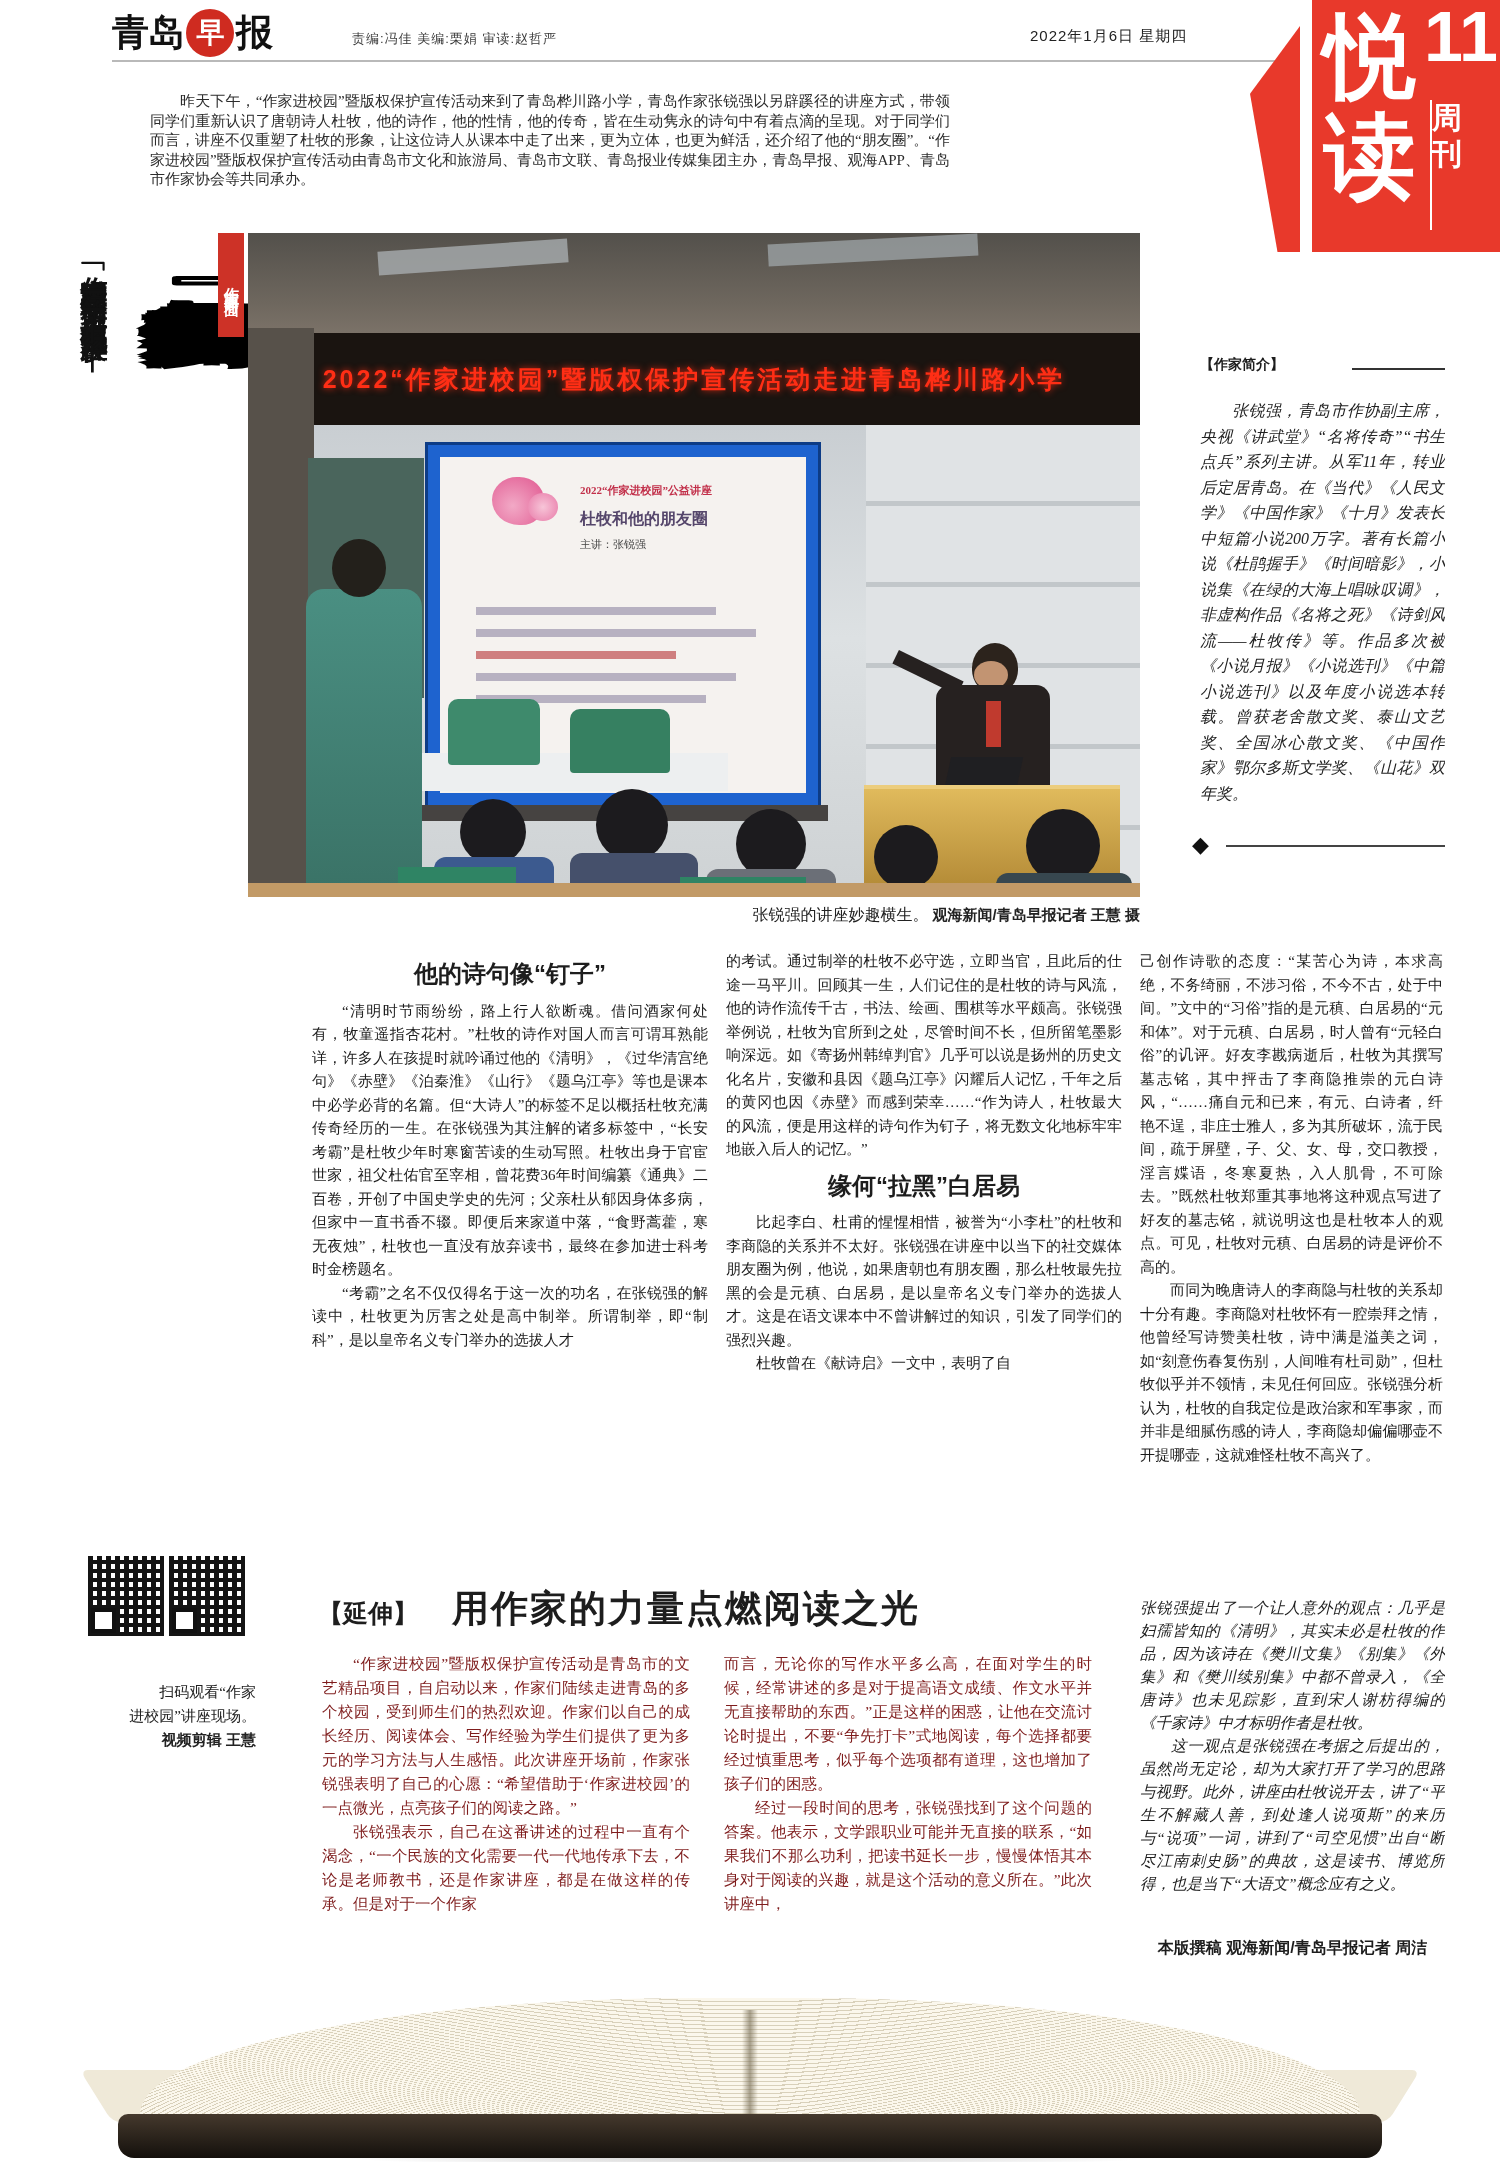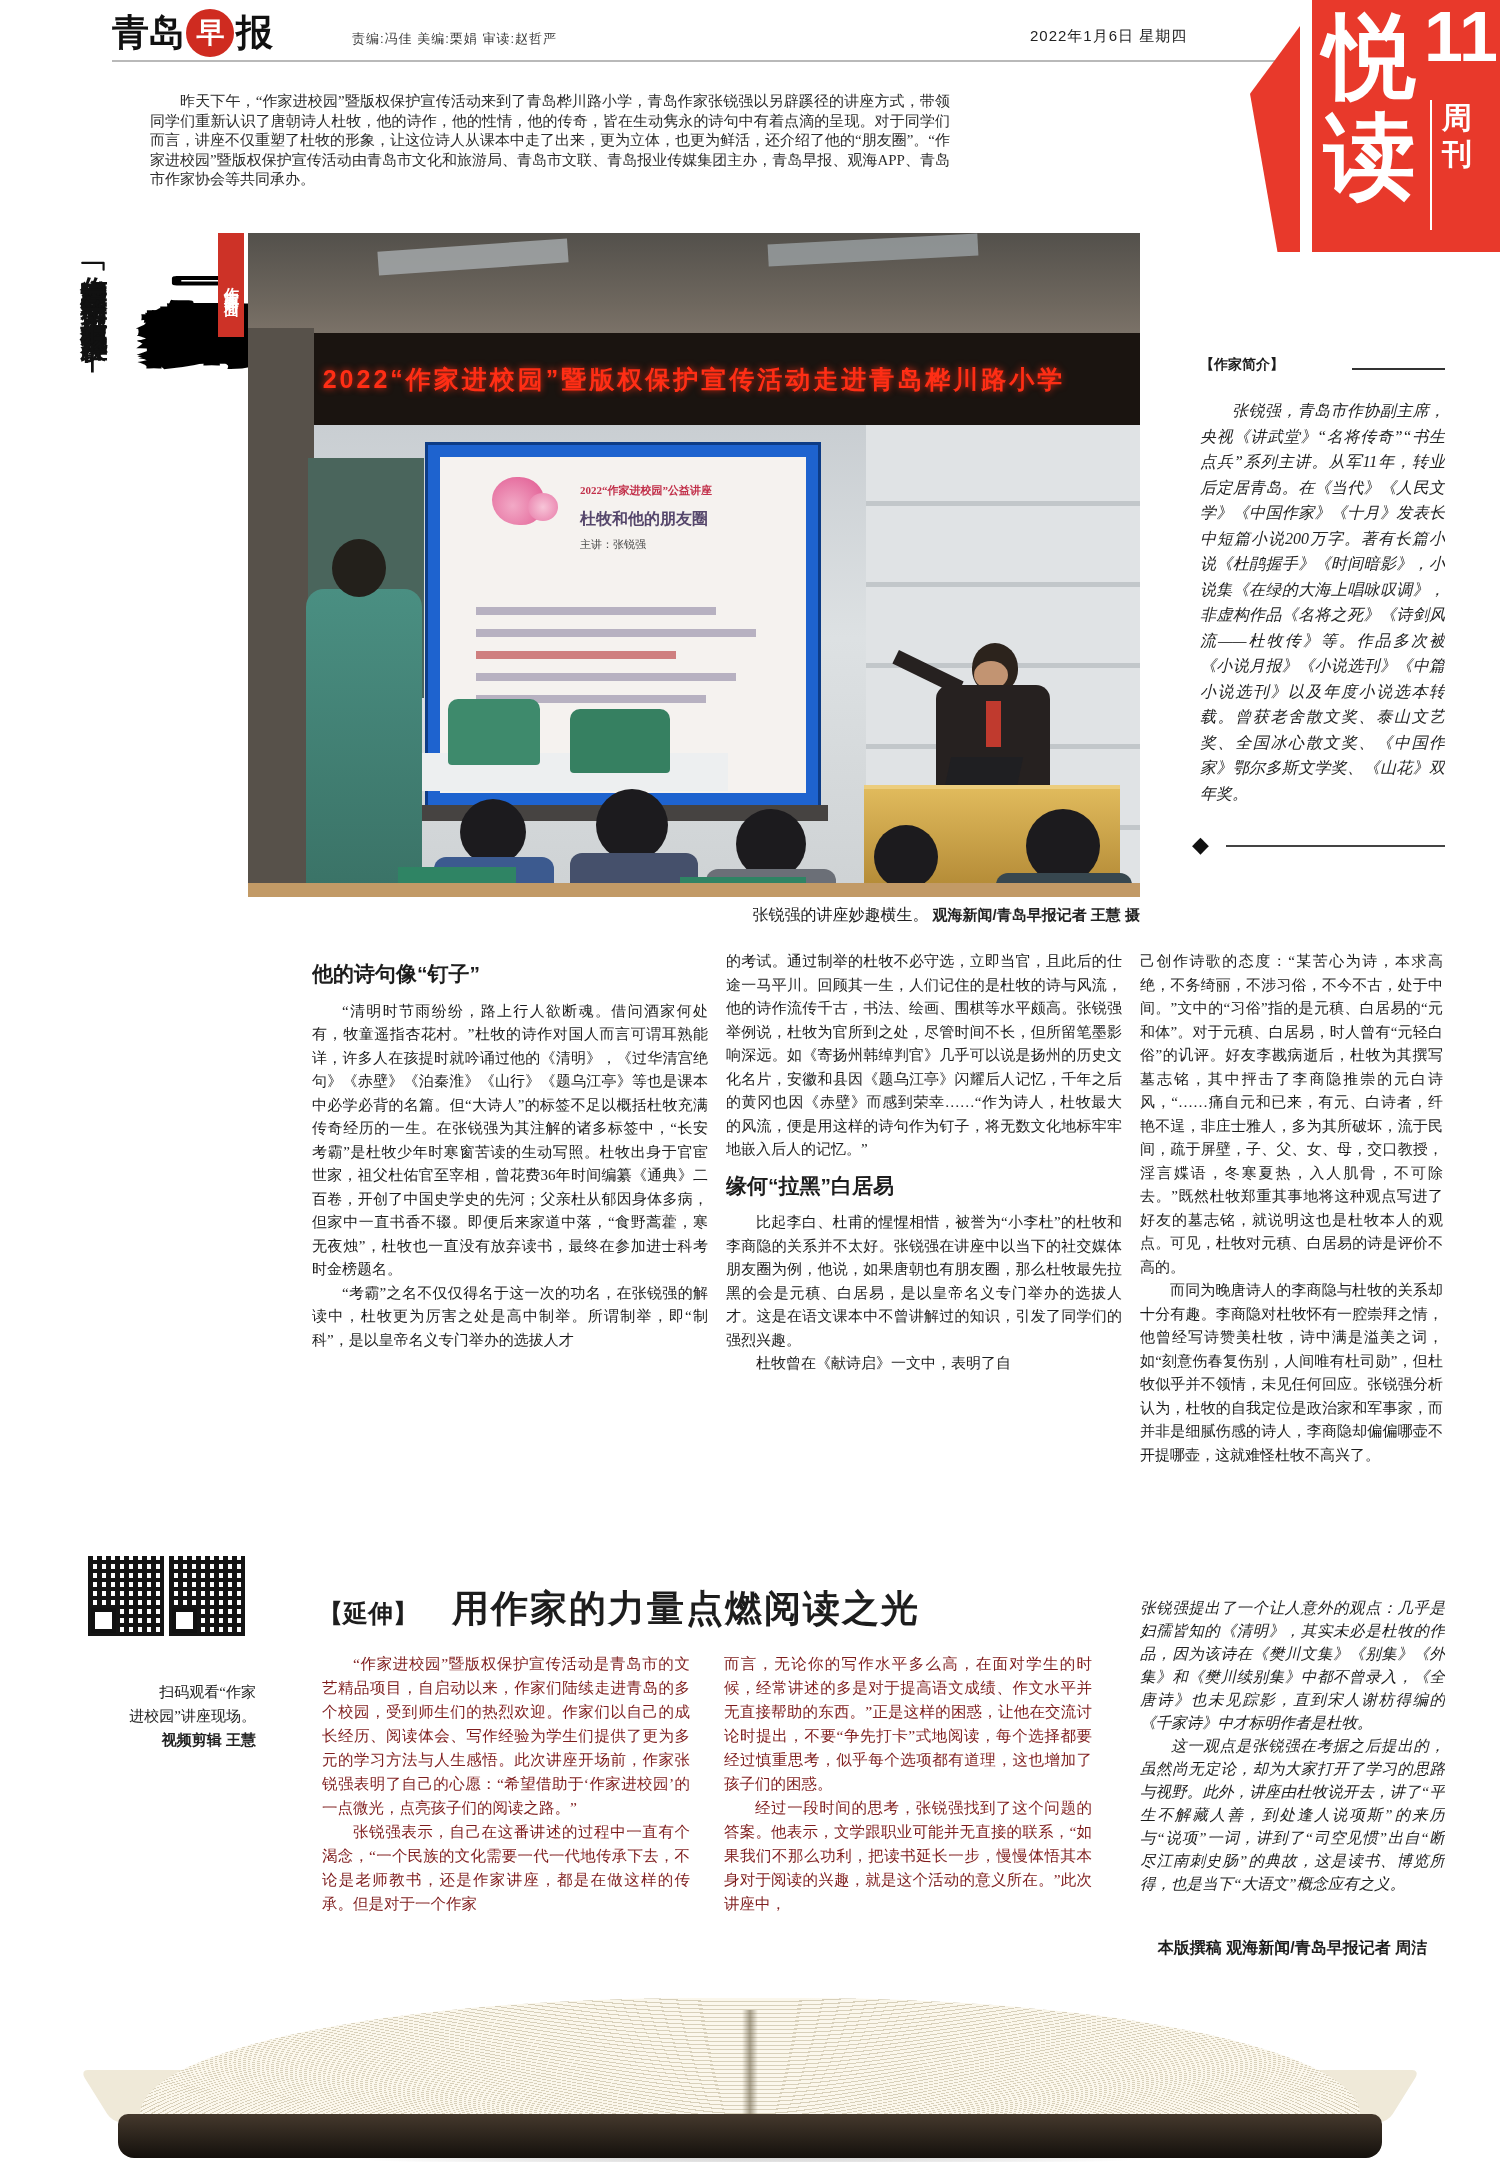--- a/index.html
+++ b/index.html
@@ -20,21 +20,21 @@
   
   .wk-square{left:1312px;top:0;width:188px;height:252px;background:#e8392b}
   .wk-spike{left:1250px;top:26px;width:50px;height:226px;background:#e8392b;
         clip-path:polygon(0 30%,100% 0,100% 100%,55% 100%)}
   .wk-name{left:1318px;top:6px;width:104px;text-align:center;color:#fff;font-weight:900;
         font-size:92px;line-height:100px;font-family:"Liberation Sans",sans-serif}
   .wk-name span{display:block}
   .wk-issue{left:1424px;top:2px;color:#fff;font-weight:900;font-size:70px;line-height:70px;
         font-family:"Liberation Sans",sans-serif}
   .wk-label{left:1430px;top:100px;color:#fff;font-weight:700;font-size:30px;line-height:36px;
-        width:34px;word-break:break-all;border-left:2px solid #fff;padding-left:10px;height:130px;
+        width:34px;word-break:break-all;border-left:2px solid #fff;height:130px;
         font-family:"Liberation Sans",sans-serif}
 
   
   .intro{left:150px;top:92px;width:800px;height:98px;font-size:15px;line-height:19.5px;
         text-align:justify;text-indent:2em;color:#2c2c2c;overflow:hidden}
 
   
   .kicker{left:76px;top:253px;height:815px;writing-mode:vertical-rl;font-size:27px;font-weight:700;
         letter-spacing:2px;color:#111;font-family:"Liberation Sans",sans-serif}
   .big-title{left:114px;top:250px;height:820px;writing-mode:vertical-rl;font-size:62px;font-weight:900;
@@ -103,21 +103,21 @@
 
   
   .profile-title{left:1200px;top:356px;font-size:14px;font-weight:700;font-family:"Liberation Sans",sans-serif}
   .profile-rule{left:1352px;top:368px;width:93px;height:2px;background:#333}
   .profile-body{left:1200px;top:398px;width:245px;height:428px;font-size:16px;line-height:25.5px;
         text-align:justify;text-indent:2em;color:#222;overflow:hidden;font-style:italic}
   .profile-diamond{left:1192px;top:832px;font-size:22px;color:#111;font-style:normal}
   .profile-endrule{left:1226px;top:845px;width:219px;height:1.5px;background:#444}
 
   
-  .colhead{font-size:21px;font-weight:700;font-family:"Liberation Sans",sans-serif;
+  .colhead{text-align:center;font-size:24px;font-weight:700;font-family:"Liberation Sans",sans-serif;
         margin:12px 0 14px 0}
   .col{position:absolute;top:950px;height:575px;overflow:hidden;font-size:15px;line-height:23.5px;
         text-align:justify;color:#1d1d1d}
   .col p{margin:0}
   .col p.ind{text-indent:2em}
   .col1{left:312px;width:396px}
   .col2{left:726px;width:396px}
   .col3{left:1140px;width:303px}
 
   

